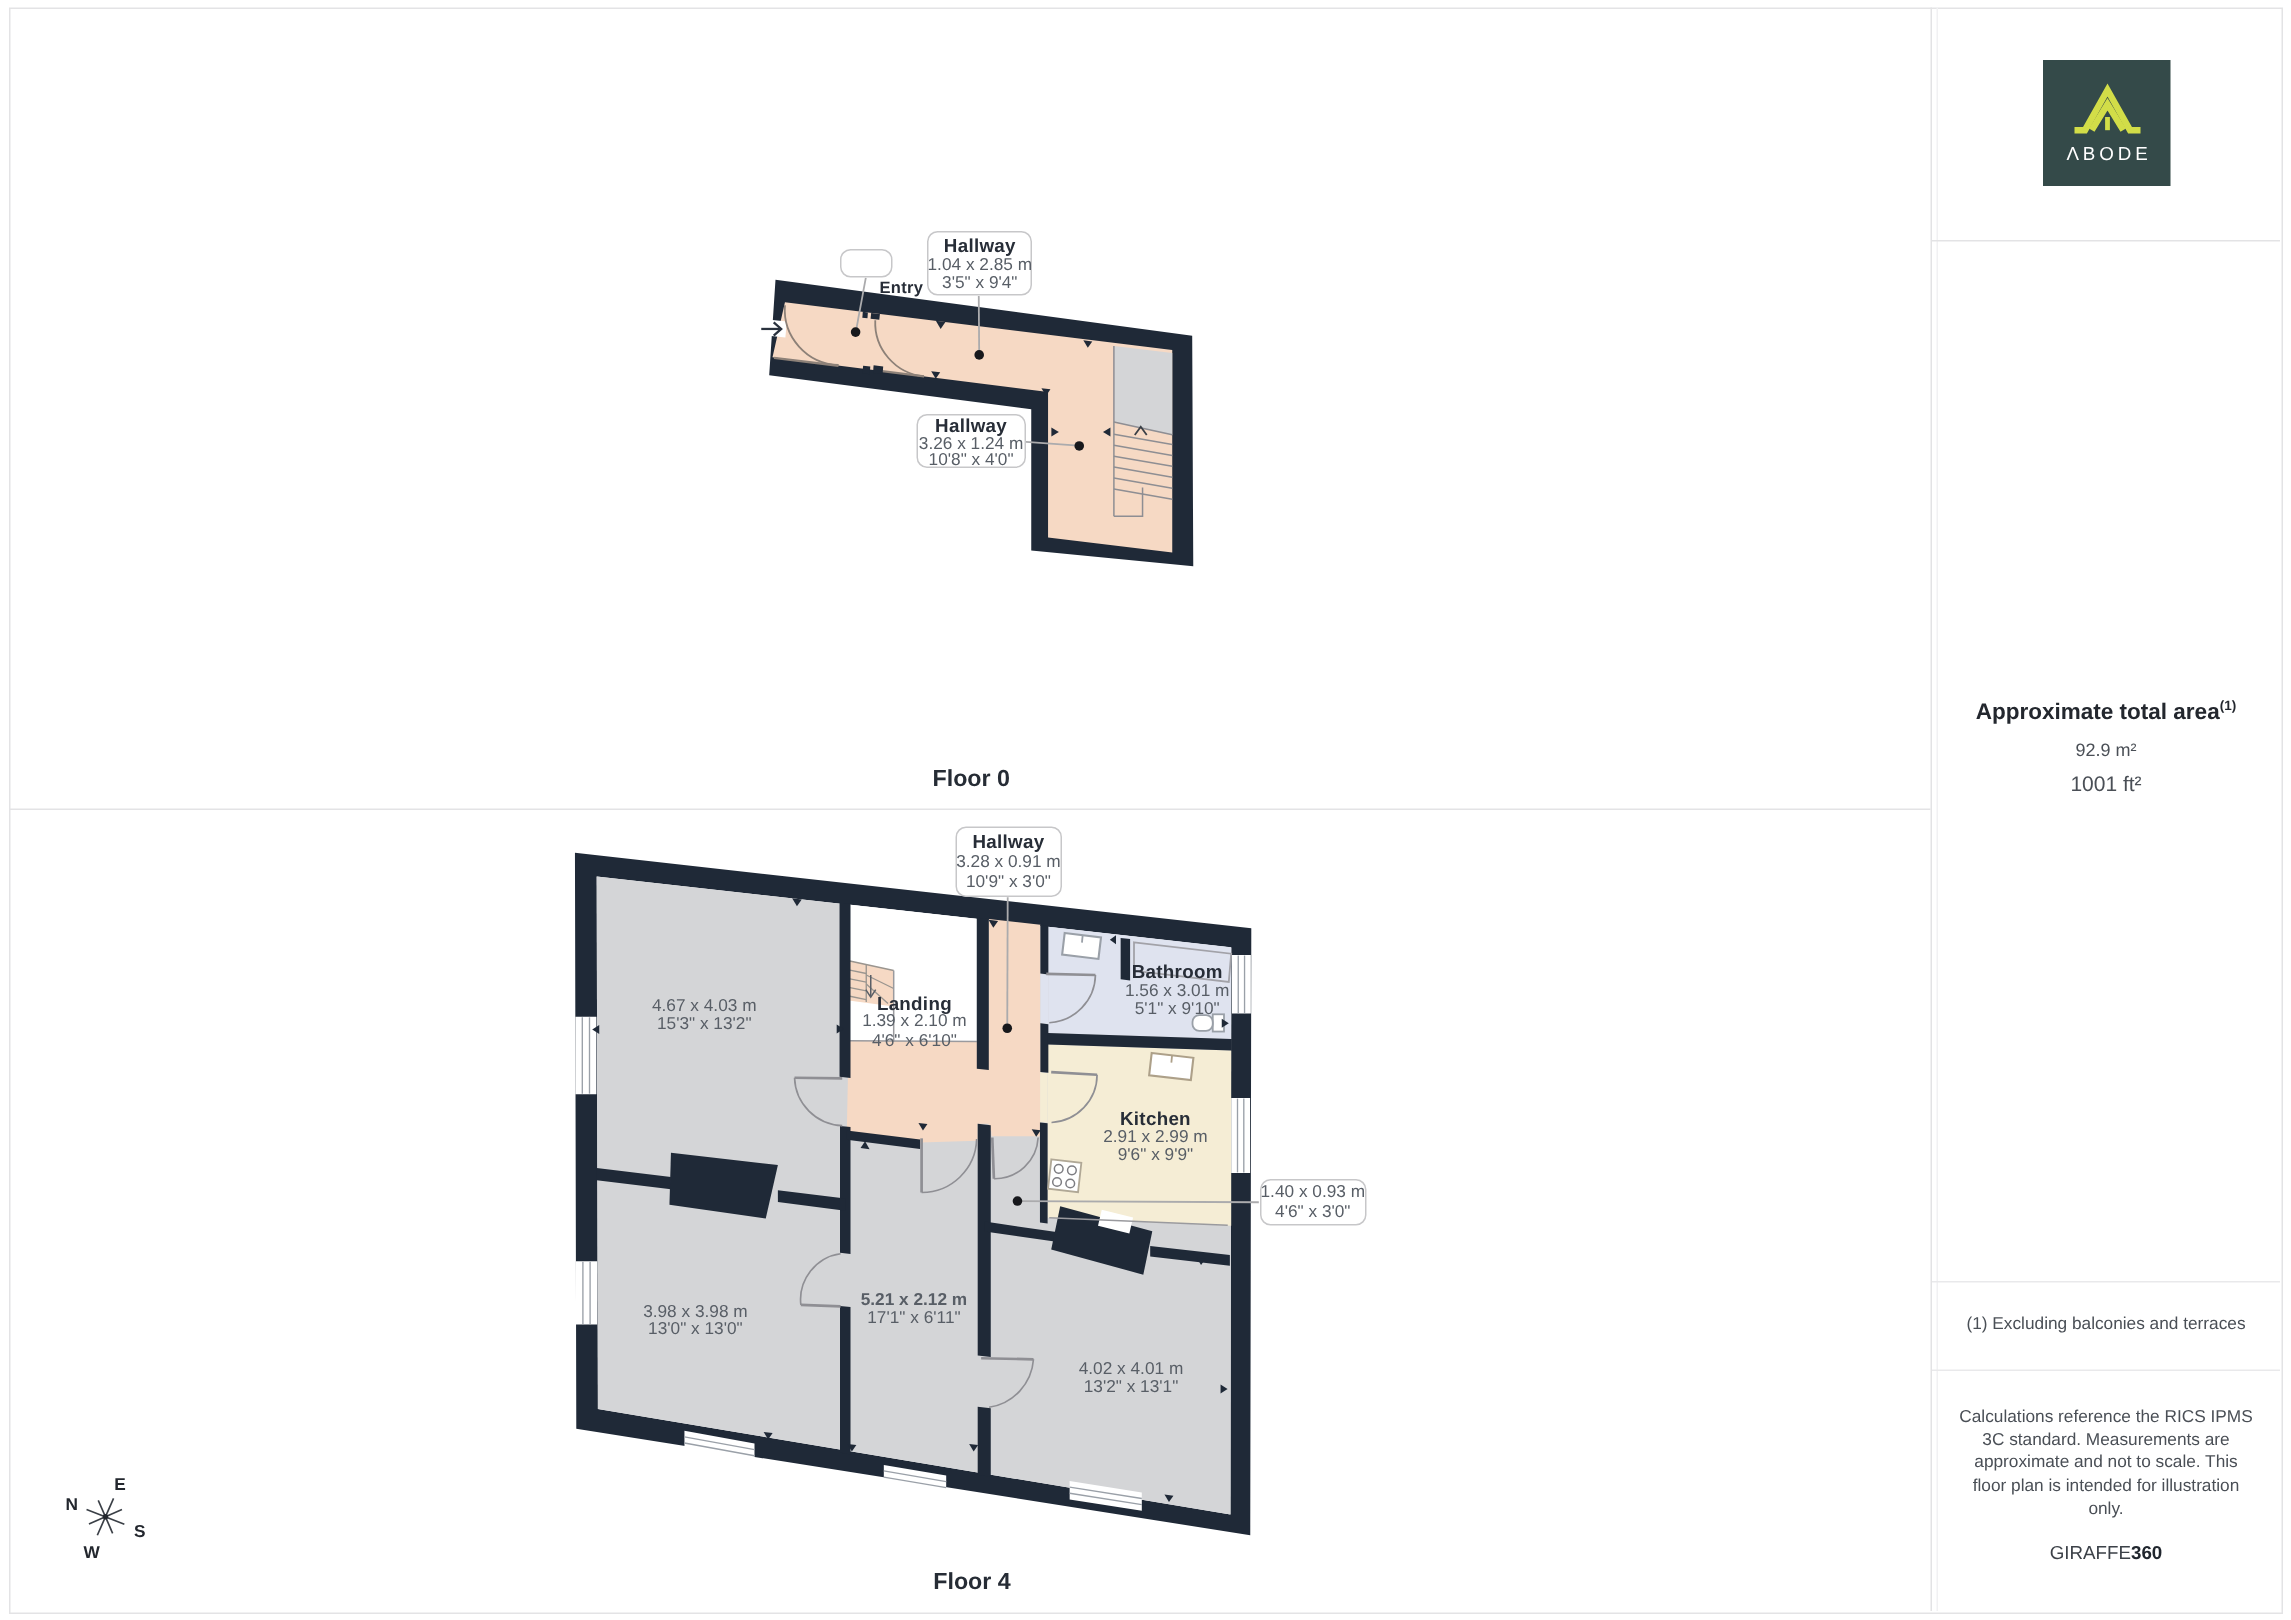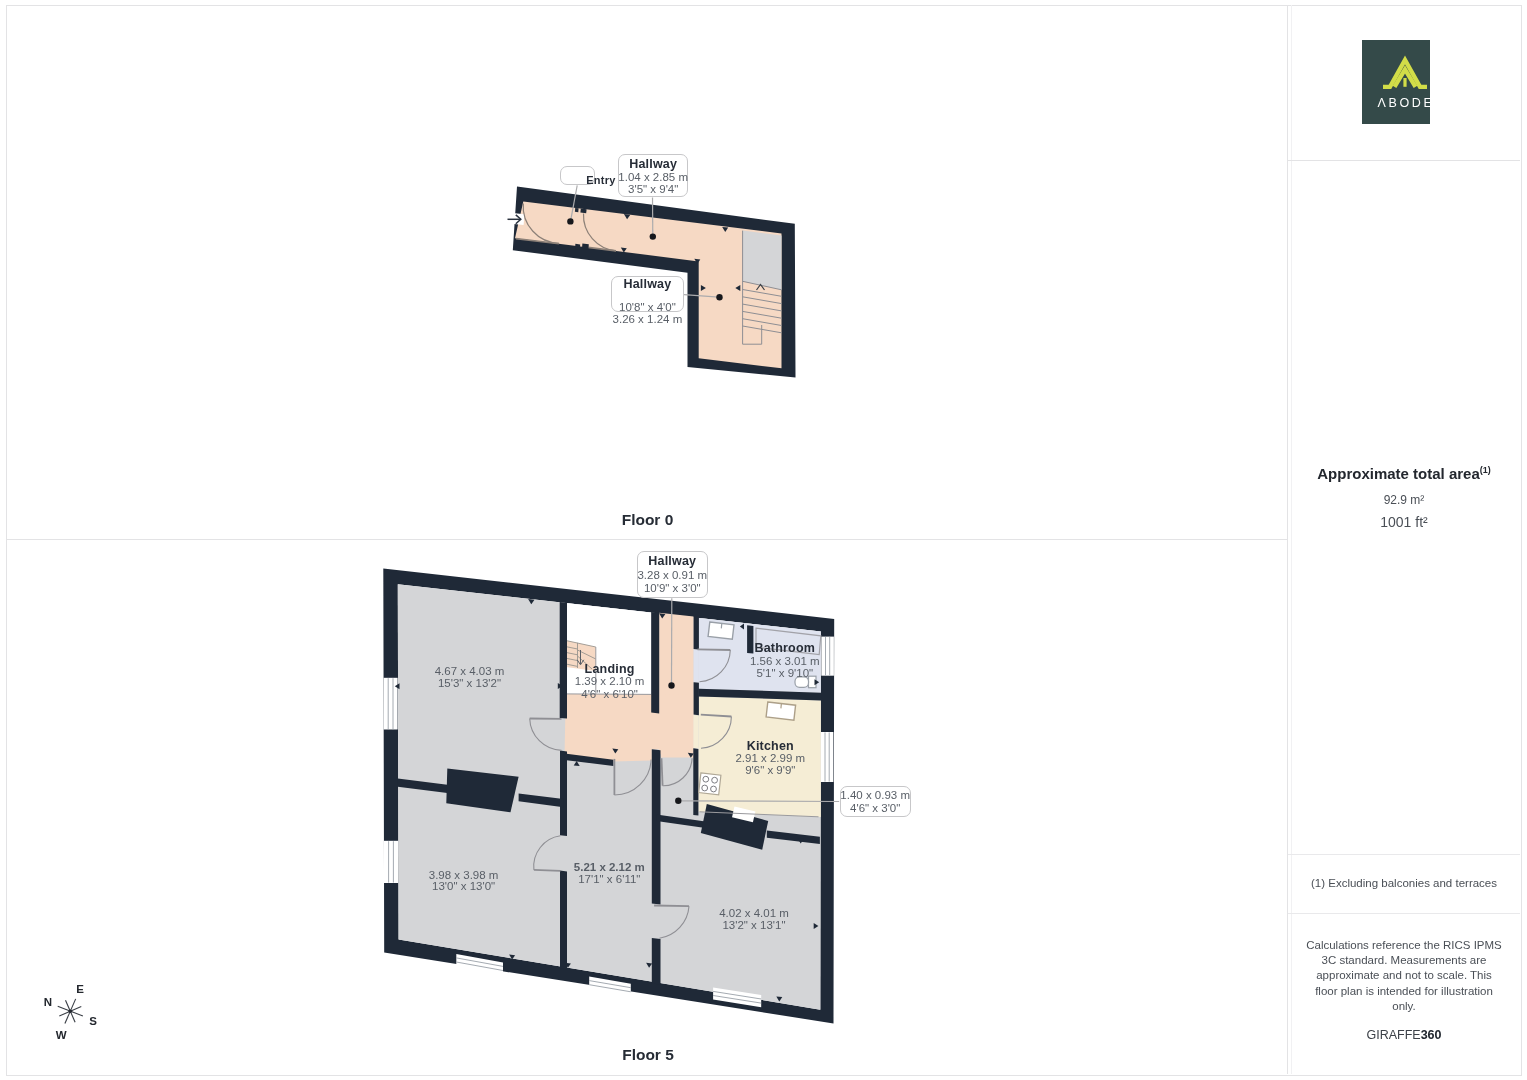--- a/index.html
+++ b/index.html
@@ -320,30 +320,30 @@
 <g font-family="Liberation Sans,sans-serif" font-size="11.5" font-weight="bold" fill="#23272e" text-anchor="middle">
 <text x="47.9" y="1006.4">N</text>
 <text x="80" y="993.2">E</text>
 <text x="93.2" y="1024.9">S</text>
 <text x="61.1" y="1038.5">W</text>
 </g>
 </g>
 </svg>
 
 <div class="lbox" style="left:560.1px;top:166.3px;width:34.6px;height:18.6px;"></div>
-<div class="nm" style="left:577.4px;top:180px;font-size:11px;padding-left:47px;">Entry</div>
+<div class="nm" style="left:577.4px;top:192px;font-size:11px;padding-left:47px;">Entry</div>
 
 <div class="lbox" style="left:618.2px;top:154.1px;width:70px;height:43px;"></div>
 <div class="nm" style="left:653.2px;top:163.9px;">Hallway</div>
 <div class="dim" style="left:653.2px;top:176.8px;">1.04 x 2.85 m</div>
 <div class="dim" style="left:653.2px;top:189.3px;">3'5" x 9'4"</div>
 
 <div class="lbox" style="left:611.1px;top:275.6px;width:72.7px;height:36.7px;"></div>
 <div class="nm" style="left:647.4px;top:284.2px;">Hallway</div>
-<div class="dim" style="left:647.4px;top:296.4px;margin-top:23px;">3.26 x 1.24 m</div>
+<div class="dim" style="left:647.4px;top:296.4px;">3.26 x 1.24 m</div>
 <div class="dim" style="left:647.4px;top:307.4px;">10'8" x 4'0"</div>
 
 <div class="lbox" style="left:637px;top:550.5px;width:70.6px;height:47.7px;"></div>
 <div class="nm" style="left:672.3px;top:561.4px;">Hallway</div>
 <div class="dim" style="left:672.3px;top:574.8px;">3.28 x 0.91 m</div>
 <div class="dim" style="left:672.3px;top:587.6px;">10'9" x 3'0"</div>
 
 <div class="lbox" style="left:839.7px;top:786.4px;width:70.9px;height:30.5px;"></div>
 <div class="dim" style="left:875.2px;top:795.1px;">1.40 x 0.93 m</div>
 <div class="dim" style="left:875.2px;top:808.4px;">4'6" x 3'0"</div>
@@ -366,23 +366,23 @@
 <div class="dim" style="left:463.6px;top:874.5px;">3.98 x 3.98 m</div>
 <div class="dim" style="left:463.6px;top:886.4px;">13'0" x 13'0"</div>
 
 <div class="dim" style="left:609.3px;top:866.8px;font-weight:bold;">5.21 x 2.12 m</div>
 <div class="dim" style="left:609.3px;top:878.7px;">17'1" x 6'11"</div>
 
 <div class="dim" style="left:754px;top:912.7px;">4.02 x 4.01 m</div>
 <div class="dim" style="left:754px;top:924.5px;">13'2" x 13'1"</div>
 
 <div class="cap" style="left:647.5px;top:519.5px;">Floor 0</div>
-<div class="cap" style="left:648px;top:1054.8px;">Floor 5</div>
-
-<div class="abs" style="left:1362px;top:40px;width:68px;height:84px;background:#344a49;">
+<div class="cap" style="left:648px;top:1054.8px;">Floor 4</div>
+
+<div class="abs" style="left:1362px;top:40px;width:85px;height:84px;background:#344a49;">
 <svg width="85" height="84" viewBox="0 0 85 84">
 <g fill="none" stroke="#d2dd48" stroke-width="4.3" stroke-linecap="butt" stroke-linejoin="miter">
 <path d="M 21,46.8 L 28,46.8 L 43,20 L 58,46.8 L 65,46.8"></path>
 <path d="M 32.5,46.8 L 43,29.5 L 53.5,46.8"></path>
 </g>
 <rect x="41.4" y="38" width="3.2" height="8.8" fill="#d2dd48"></rect>
 <text x="44" y="66.5" font-family="Liberation Sans,sans-serif" font-size="12.5" fill="#ffffff" text-anchor="middle" letter-spacing="2.6">ΛBODE</text>
 </svg>
 </div>
 

